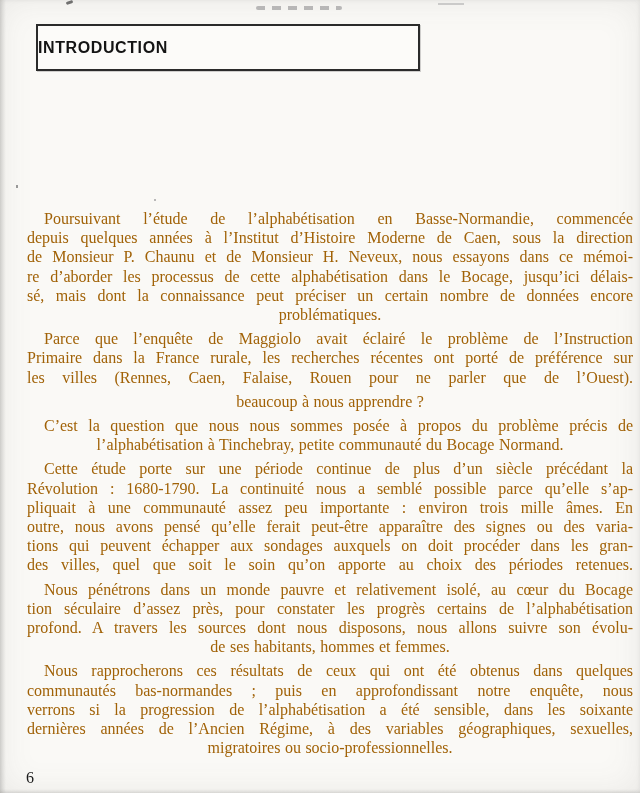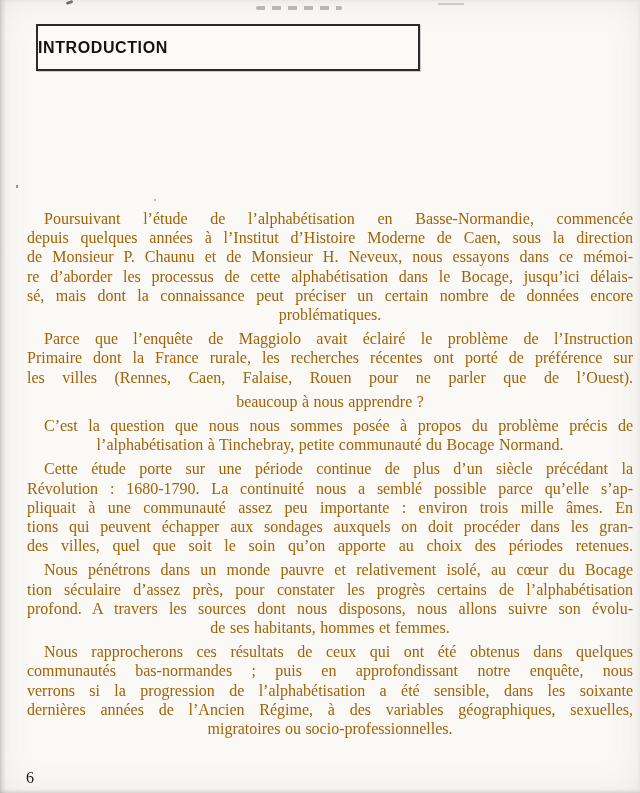--- a/index.html
+++ b/index.html
@@ -101,34 +101,35 @@
       <div class="para">
         <div class="line j first">Poursuivant l’étude de l’alphabétisation en Basse-Normandie, commencée</div>
         <div class="line j">depuis quelques années à l’Institut d’Histoire Moderne de Caen, sous la direction</div>
         <div class="line j">de Monsieur P. Chaunu et de Monsieur H. Neveux, nous essayons dans ce mémoi-</div>
         <div class="line j">re d’aborder les processus de cette alphabétisation dans le Bocage, jusqu’ici délais-</div>
         <div class="line j">sé, mais dont la connaissance peut préciser un certain nombre de données encore</div>
         <div class="line nj">problématiques.</div>
       </div>
       <div class="para">
         <div class="line j first">Parce que l’enquête de Maggiolo avait éclairé le problème de l’Instruction</div>
-        <div class="line j">Primaire dont la France rurale, les recherches récentes ont porté de préférence sur</div>
+        <div class="line j">Primaire dans la France rurale, les recherches récentes ont porté de préférence sur</div>
         <div class="line j">les villes (Rennes, Caen, Falaise, Rouen pour ne parler que de l’Ouest).</div>
       </div>
       <div class="para">
         <div class="line nj">beaucoup à nous apprendre ?</div>
       </div>
       <div class="para">
         <div class="line j first">C’est la question que nous nous sommes posée à propos du problème précis de</div>
         <div class="line nj">l’alphabétisation à Tinchebray, petite communauté du Bocage Normand.</div>
       </div>
       <div class="para">
         <div class="line j first">Cette étude porte sur une période continue de plus d’un siècle précédant la</div>
         <div class="line j">Révolution : 1680-1790. La continuité nous a semblé possible parce qu’elle s’ap-</div>
         <div class="line j">pliquait à une communauté assez peu importante : environ trois mille âmes. En</div>
+        <div class="line j">outre, nous avons pensé qu’elle ferait peut-être apparaître des signes ou des varia-</div>
         <div class="line j">tions qui peuvent échapper aux sondages auxquels on doit procéder dans les gran-</div>
         <div class="line j">des villes, quel que soit le soin qu’on apporte au choix des périodes retenues.</div>
       </div>
       <div class="para">
         <div class="line j first">Nous pénétrons dans un monde pauvre et relativement isolé, au cœur du Bocage</div>
         <div class="line j">tion séculaire d’assez près, pour constater les progrès certains de l’alphabétisation</div>
         <div class="line j">profond. A travers les sources dont nous disposons, nous allons suivre son évolu-</div>
         <div class="line nj">de ses habitants, hommes et femmes.</div>
       </div>
       <div class="para">

